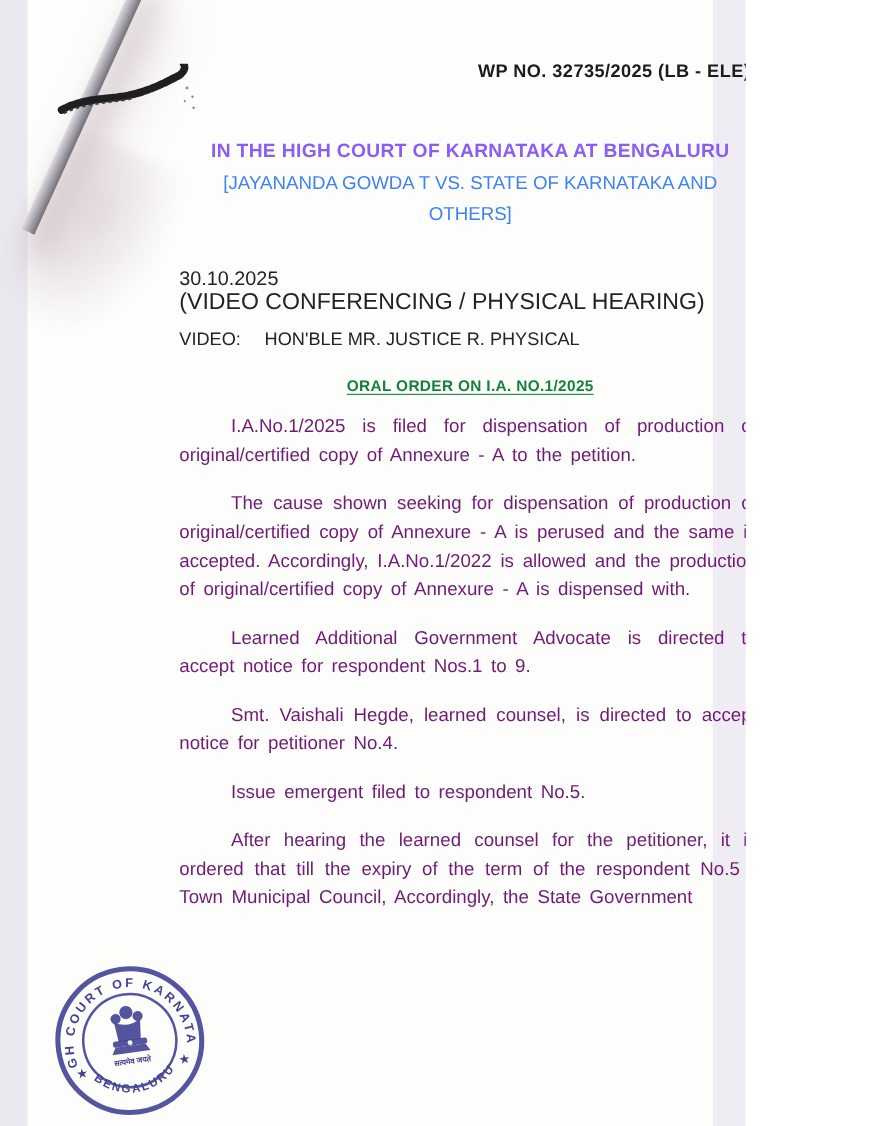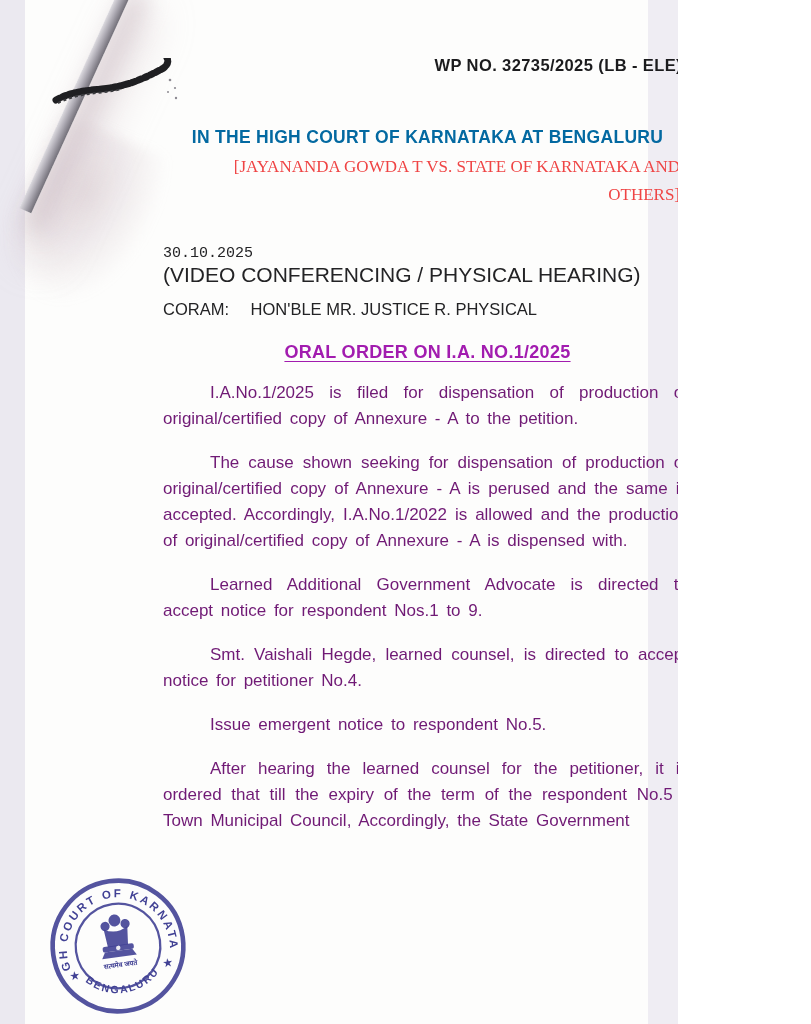--- a/index.html
+++ b/index.html
@@ -32,34 +32,34 @@
   .thread-svg { position:absolute; left:48px; top:58px; }
 
   
   .content { position:absolute; left:163px; top:0; width:529px; }
   .case-number {
     margin:56px 10px 0 0; text-align:right;
     font-weight:bold; font-size:16.5px; letter-spacing:0.4px; color:#1b1b1d;
   }
   .court-title {
     margin-top:52px; text-align:center;
-    font-weight:bold; font-size:17.5px; letter-spacing:0.3px; color:#0369a1;
+    font-weight:bold; font-size:17.5px; letter-spacing:0.3px; color:#8b5cf6;
   }
   .cause-title {
-    margin:5px auto 0 auto; max-width:505px; text-align:right;
-    font-size:17px; line-height:28px; color:#ef4444;font-family:Liberation Serif, serif;
+    margin:5px auto 0 auto; max-width:505px; text-align:center;
+    font-size:17px; line-height:28px; color:#3b82f6;
   }
-  .date-line { margin-top:34px; font-size:15px; line-height:21px;font-family:Liberation Mono, monospace; }
+  .date-line { margin-top:34px; font-size:18px; line-height:21px; }
   .mode-line { font-size:21px; line-height:21px; }
   .coram-line { margin-top:15px; font-size:16.5px; }
   .coram-label { display:inline-block; margin-right:17px; }
   .order-heading {
-    margin-top:23px; text-align:center; font-weight:bold; font-size:18px;
+    margin-top:23px; text-align:center; font-weight:bold; font-size:14px;
     text-decoration:underline; text-underline-offset:3px; letter-spacing:0.3px;
-    color:#a21caf;
+    color:#15803d;
   }
   .para {
     margin:0 4px 18px 0; font-size:17px; line-height:26px;
     text-align:justify; text-indent:47px; word-spacing:3px;
     color:#701a75;
   }
   .para-first { margin-top:17px; }
 
   
   .seal {
@@ -95,31 +95,31 @@
 
     <div class="court-title">IN THE HIGH COURT OF KARNATAKA AT BENGALURU</div>
 
     <div class="cause-title">[JAYANANDA GOWDA T VS. STATE OF KARNATAKA AND OTHERS]</div>
 
     <div class="date-line">30.10.2025</div>
 
     <div class="mode-line">(VIDEO CONFERENCING / PHYSICAL HEARING)</div>
 
     <div class="coram-line">
-      <span class="coram-label">CORAM:</span>
+      <span class="coram-label">VIDEO:</span>
       <span>HON'BLE MR. JUSTICE R. PHYSICAL</span>
     </div>
 
     <div class="order-heading">ORAL ORDER ON I.A. NO.1/2025</div>
 
     <p class="para para-first">I.A.No.1/2025 is filed for dispensation of production of original/certified copy of Annexure - A to the petition.</p>
     <p class="para">The cause shown seeking for dispensation of production of original/certified copy of Annexure - A is perused and the same is accepted.  Accordingly, I.A.No.1/2022 is allowed and the production of original/certified copy of Annexure - A is dispensed with.</p>
     <p class="para">Learned Additional Government Advocate is directed to accept notice for respondent Nos.1 to 9.</p>
     <p class="para">Smt. Vaishali Hegde, learned counsel, is directed to accept notice for petitioner No.4.</p>
-    <p class="para">Issue emergent notice to respondent No.5.</p>
+    <p class="para">Issue emergent filed to respondent No.5.</p>
     <p class="para">After hearing the learned counsel for the petitioner, it is ordered that till the expiry of the term of the respondent No.5 - Town Municipal Council, Accordingly, the State Government</p>
 
   </div>
 
   <svg class="seal" viewBox="0 0 200 200">
     <circle cx="100" cy="100" r="71" fill="none" stroke-width="5" stroke-opacity="0.9" stroke="#32328c"></circle>
     <circle cx="100" cy="100" r="46" fill="none" stroke-width="2.5" stroke-opacity="0.9" stroke="#32328c"></circle>
 
     <defs>
       <path id="sealTopArc" d="M46,118 A56,56 0 1 1 154,118" fill="none"></path>

